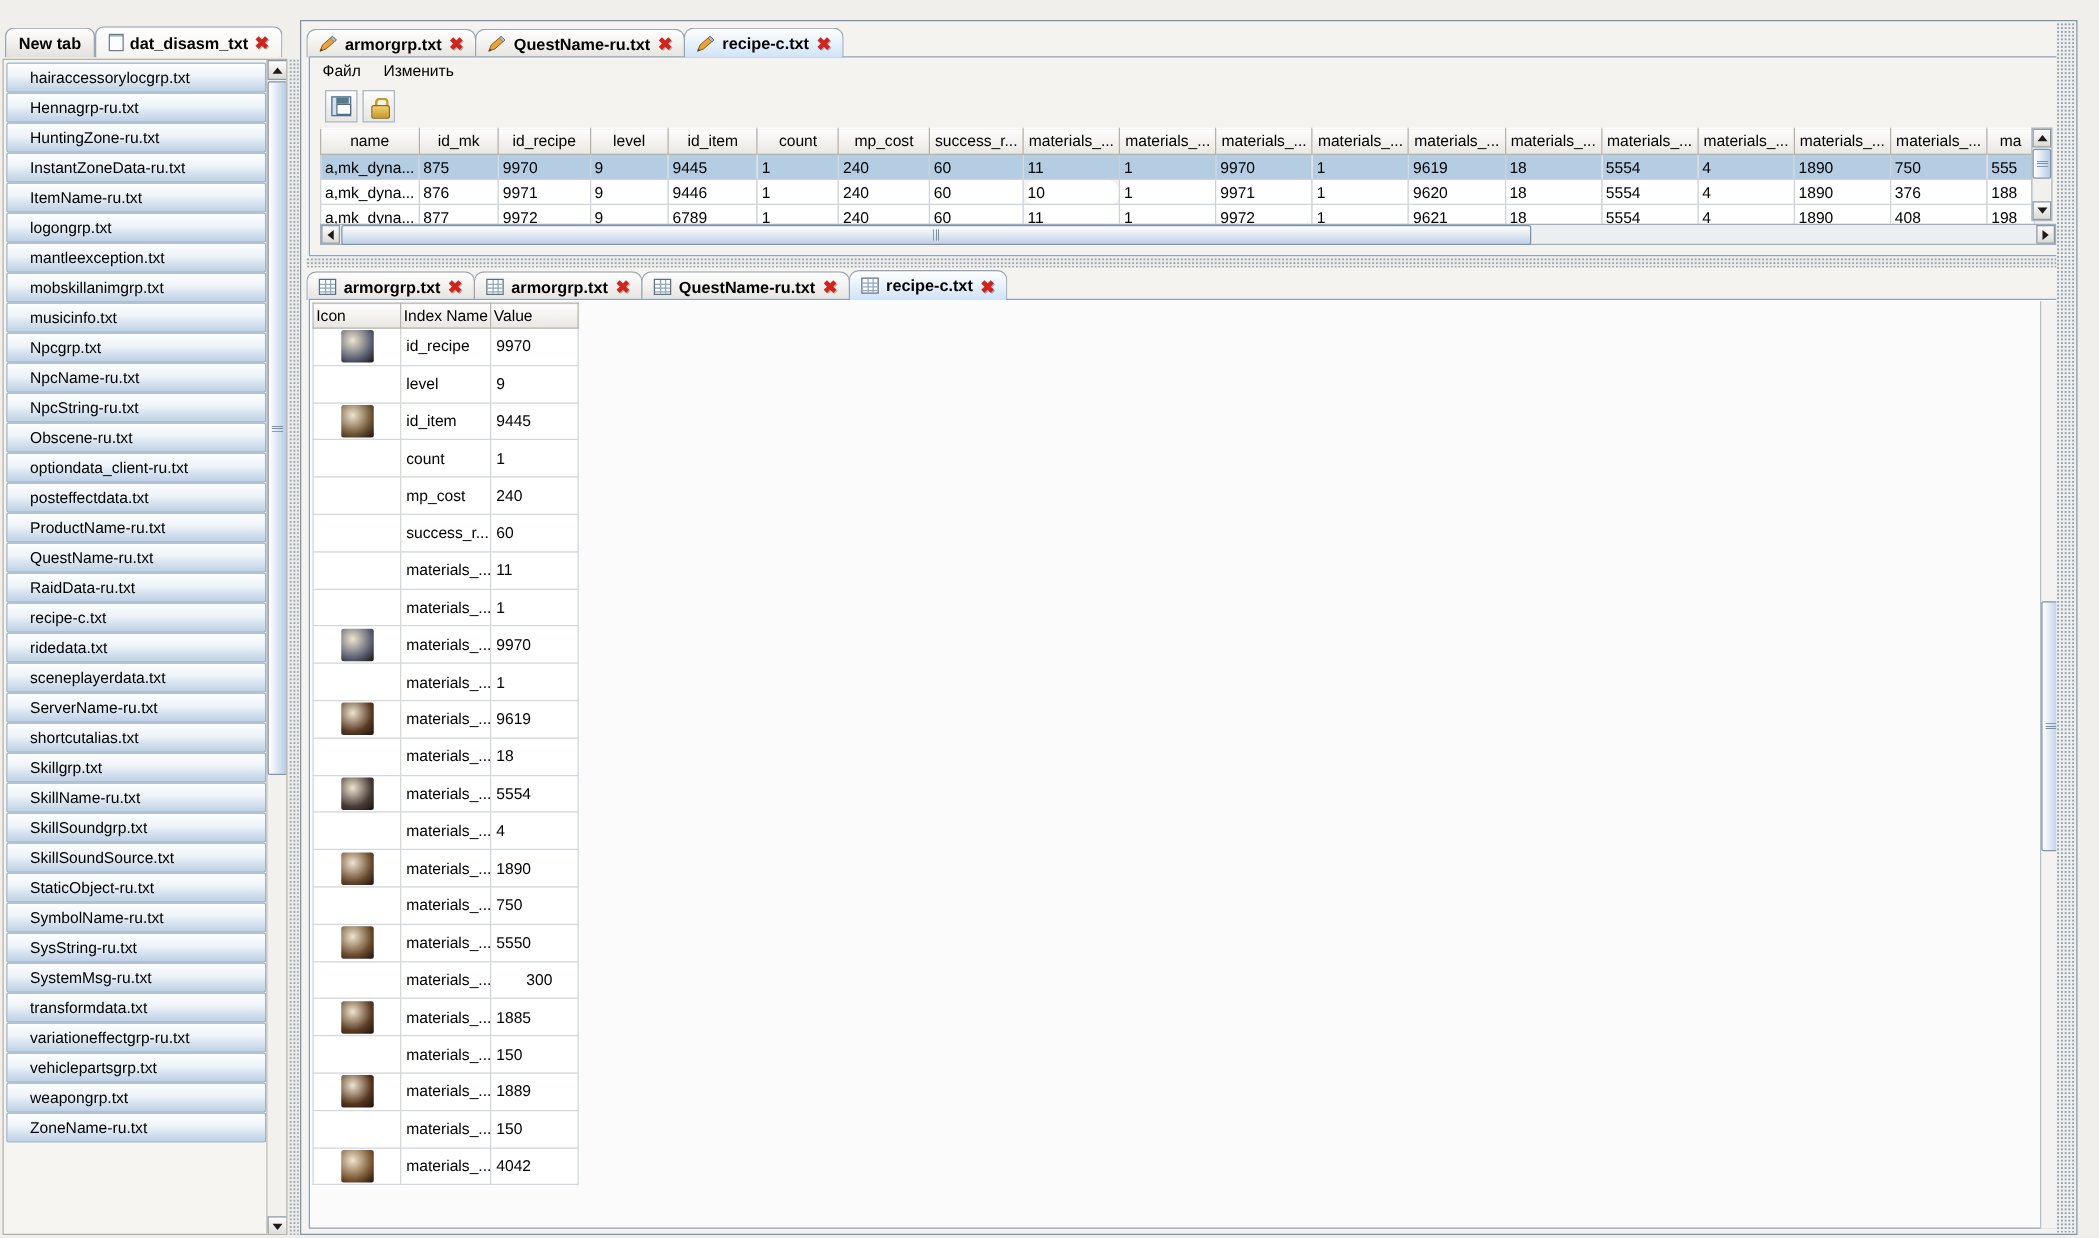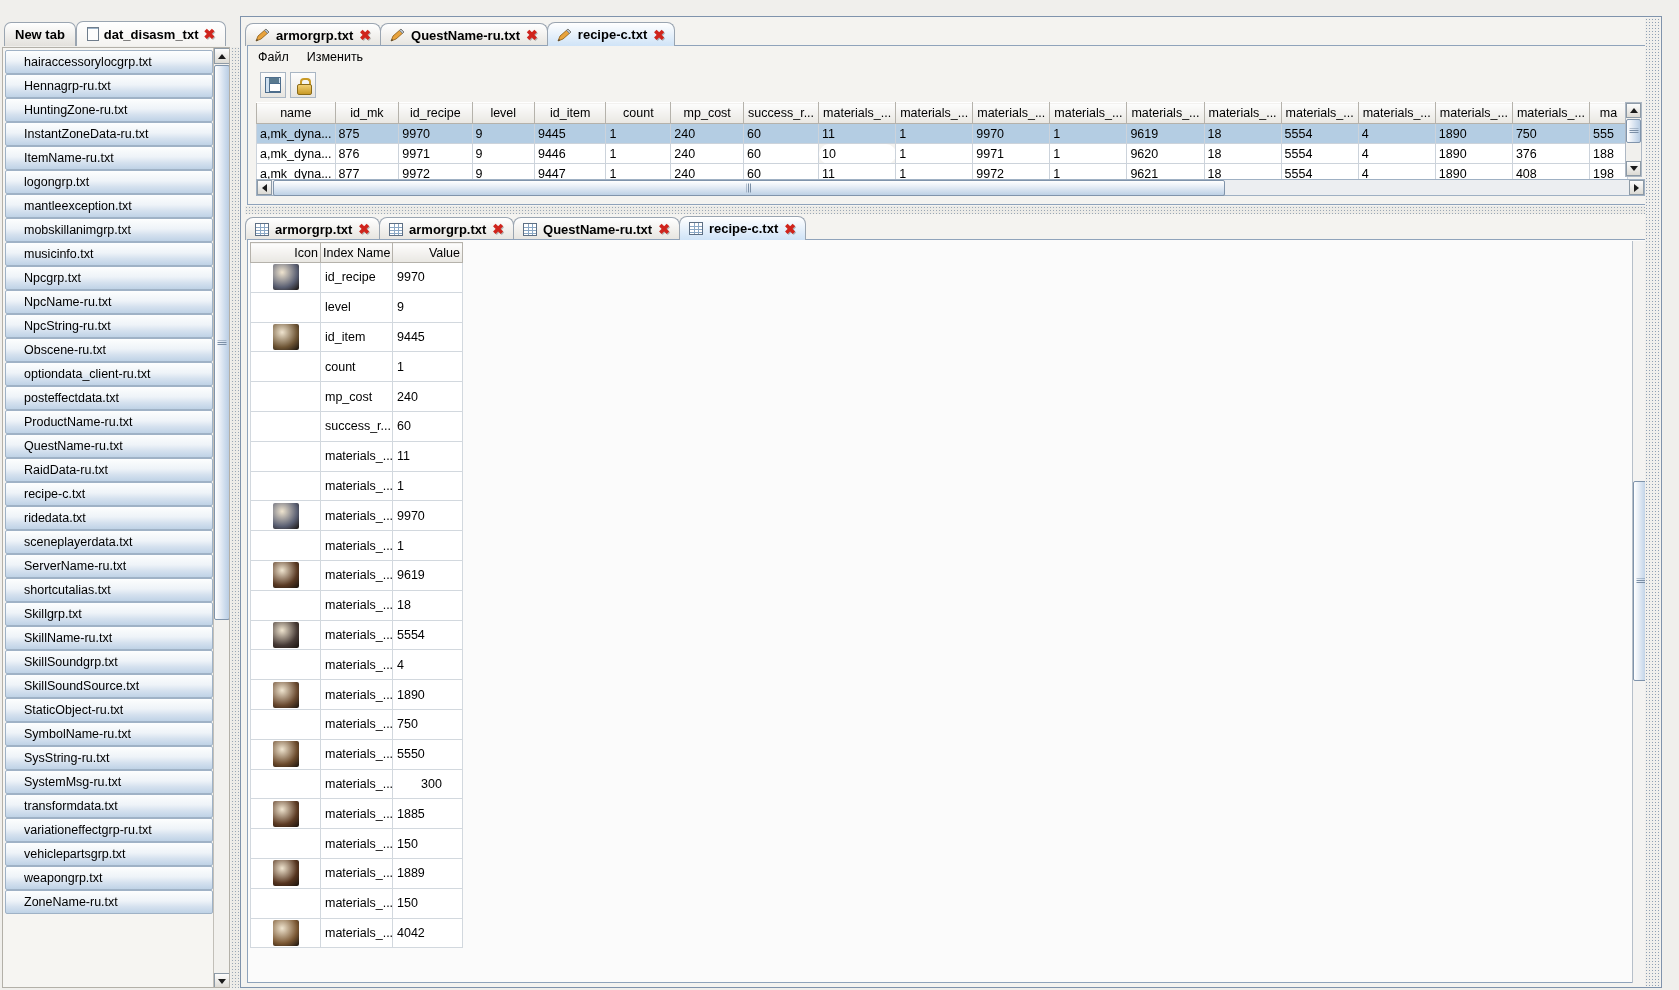--- a/index.html
+++ b/index.html
@@ -178,21 +178,21 @@
 
   .lowerpane {
     position:absolute; left:6px; top:222px; width:1404px; height:744px;
     background:#fbfbfb; border:1px solid #8fa3bb;
   }
   .detailwrap { position:absolute; left:2px; top:2px; width:212px;}
   table.detail { border-collapse: collapse; table-layout: fixed; width:212px;}
   table.detail th {
     height:20px; font-weight:normal; font-size:12.5px;
     background: linear-gradient(#fdfdfd,#e9e7e2);
-    border:1px solid #b5b2ab; padding:0 2px; text-align:right; white-space:nowrap;
+    border:1px solid #b5b2ab; padding:0 2px; text-align:left; white-space:nowrap;
   }
   table.detail td {
     height:29.8px; font-size:12.5px; background:#fff;
     border:1px solid #d2d8de; padding:0 4px; white-space:nowrap; overflow:hidden;
   }
   td.iconcell { padding:0; text-align:center; vertical-align: middle;}
   .itemicon { width:26px;height:26px;display:inline-block;border-radius:2px; vertical-align:middle;}
 
   .lowsb-v { position:absolute; right:1px; top:1px; width:17px; height:742px; background:#f4f3f1; border-left:1px solid #b6bfc9;}
 
@@ -464,21 +464,21 @@
                 <td style="width: 70px;">4</td>
                 <td style="width: 70px;">1890</td>
                 <td style="width: 70px;">376</td>
                 <td style="width: 40px;">188</td>
               </tr>
               <tr>
                 <td style="width: 76px;">a,mk_dyna...</td>
                 <td style="width: 68px;">877</td>
                 <td style="width: 76px;">9972</td>
                 <td style="width: 68px;">9</td>
-                <td style="width: 76px;">9447</td>
+                <td style="width: 76px;">6789</td>
                 <td style="width: 70px;">1</td>
                 <td style="width: 76px;">240</td>
                 <td style="width: 70px;">60</td>
                 <td style="width: 70px;">11</td>
                 <td style="width: 70px;">1</td>
                 <td style="width: 70px;">9972</td>
                 <td style="width: 70px;">1</td>
                 <td style="width: 70px;">9621</td>
                 <td style="width: 70px;">18</td>
                 <td style="width: 70px;">5554</td>

